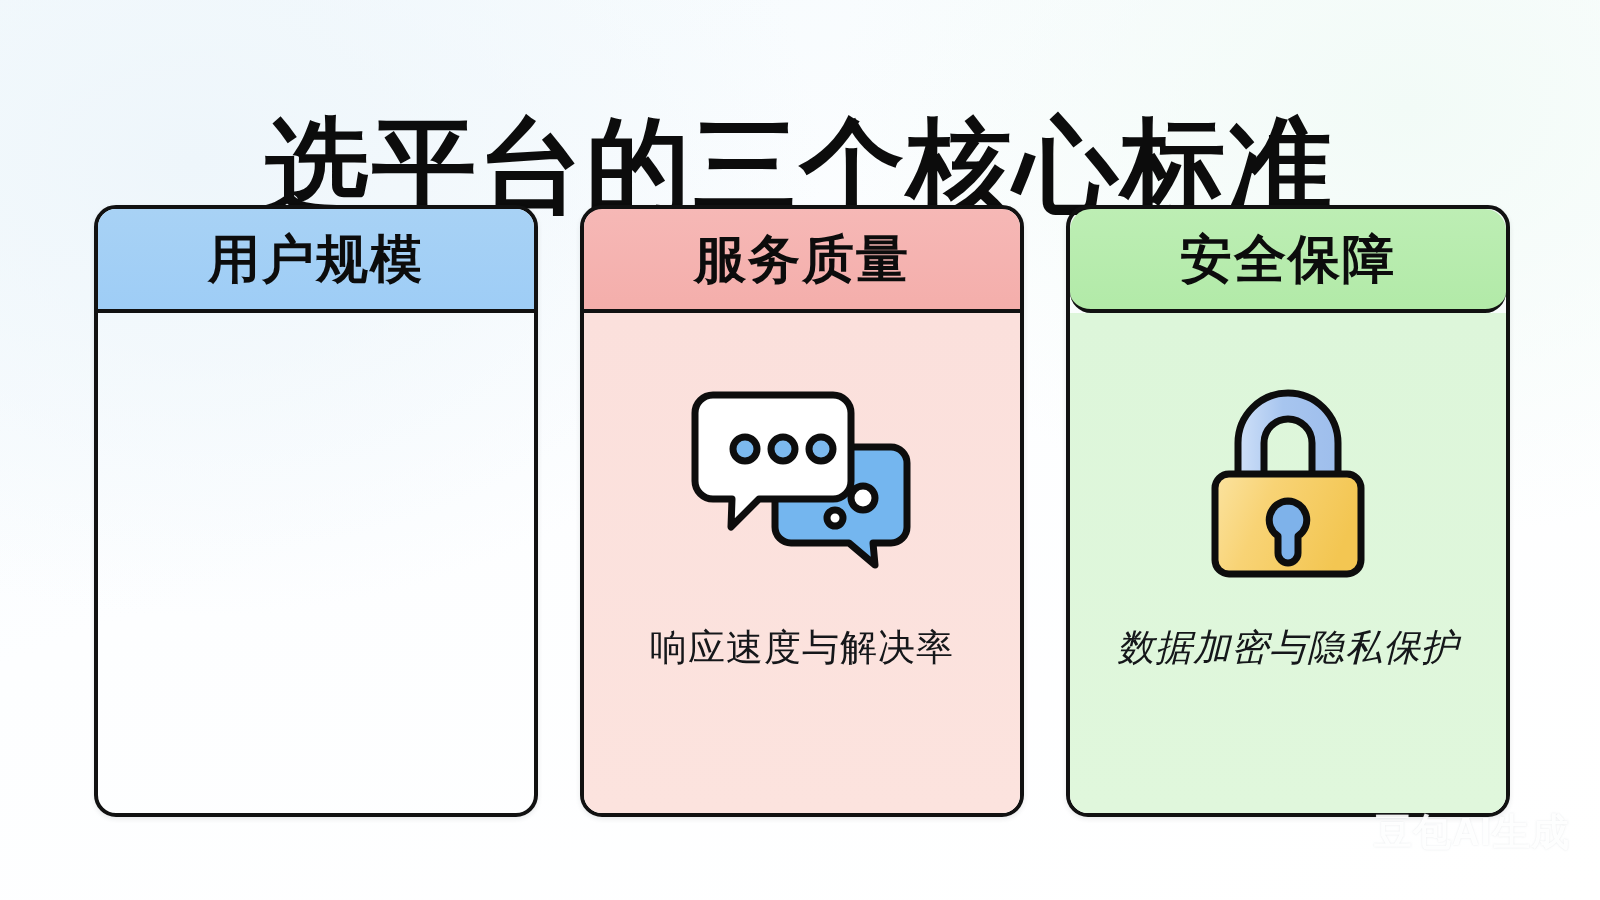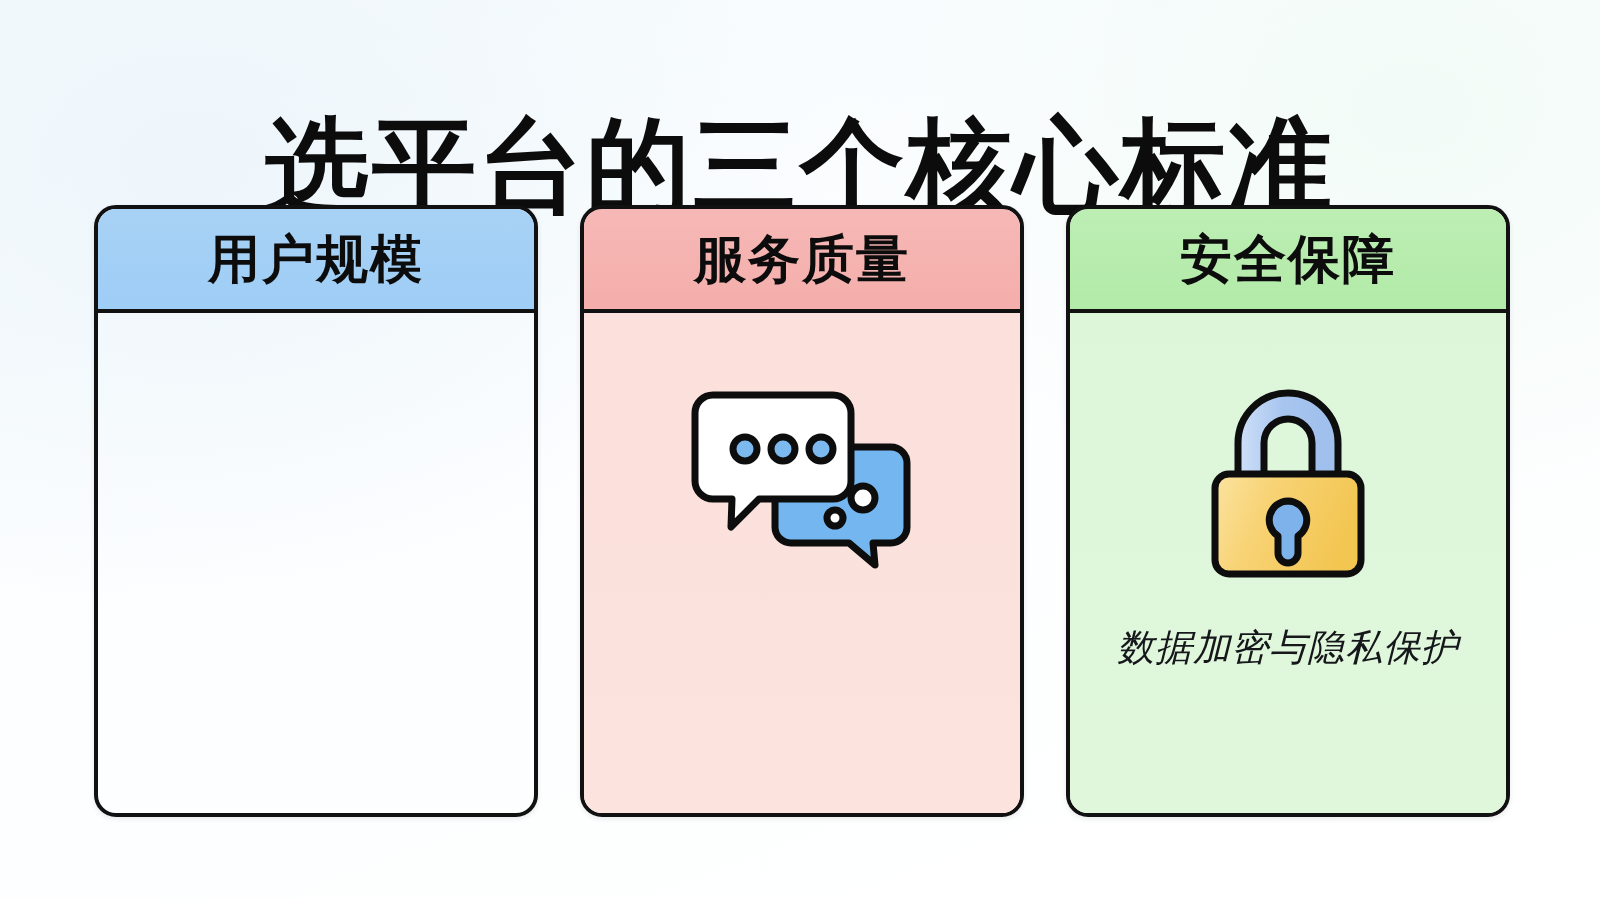--- a/index.html
+++ b/index.html
@@ -110,21 +110,21 @@
 
   
   .card-users .card-header { background: linear-gradient(180deg, #a8d2f5 0%, #9ecdf6 100%); }
   .card-users .card-body   { background: linear-gradient(180deg, #dbeefc 0%, #dcefff 100%); }
 
   
   .card-service .card-header { background: linear-gradient(180deg, #f6b8b6 0%, #f4aeab 100%); }
   .card-service .card-body   { background: linear-gradient(180deg, #fbe0dc 0%, #fce3de 100%); }
 
   
-  .card-security .card-header { background: linear-gradient(180deg, #bdeeb4 0%, #b2eaa8 100%); }
+  .card-security .card-header { background: linear-gradient(180deg, #bdeeb4 0%, #b2eaa8 100%); border-radius: 21px; }
   .card-security .card-body   { background: linear-gradient(180deg, #ddf6da 0%, #e0f7dc 100%); font-style: italic; }
 
   
   #watermark {
     position: absolute;
     right: 30px;
     bottom: 42px;
     font-size: 38px;
     font-weight: 700;
     color: rgba(255,255,255,0.92);
@@ -162,20 +162,21 @@
               <circle cx="180" cy="117" r="12" fill="#ffffff"></circle>
               <circle cx="152" cy="137" r="8" fill="#ffffff"></circle>
 
               <path d="M30 14 h120 a18 18 0 0 1 18 18 v68 a18 18 0 0 1 -18 18 h-74 l-28 28 1 -28 h-19 a18 18 0 0 1 -18 -18 v-68 a18 18 0 0 1 18 -18 z" fill="#ffffff"></path>
               <circle cx="62" cy="68" r="12" fill="#7cb9ee"></circle>
               <circle cx="100" cy="68" r="12" fill="#7cb9ee"></circle>
               <circle cx="138" cy="68" r="12" fill="#7cb9ee"></circle>
             </g>
           </svg>
         </div>
+        <div class="card-caption">响应速度与解决率</div>
       </div>
     </div>
 
     <div class="card card-security">
       <div class="card-header">
         <span class="card-header-text">安全保障</span>
       </div>
       <div class="card-body">
         <div class="icon-wrap">
           <svg width="186" height="204" viewBox="0 0 186 204" aria-hidden="true">
@@ -200,14 +201,15 @@
               <path d="M93 127 a19 19 0 0 1 10 35 v17 a10 10 0 0 1 -20 0 v-17 a19 19 0 0 1 10 -35 z" fill="#7eb2ea"></path>
             </g>
           </svg>
         </div>
         <div class="card-caption">数据加密与隐私保护</div>
       </div>
     </div>
 
   </div>
 
+  <div id="watermark">豆包AI生成</div>
 
 </div>
 
 </body></html>

